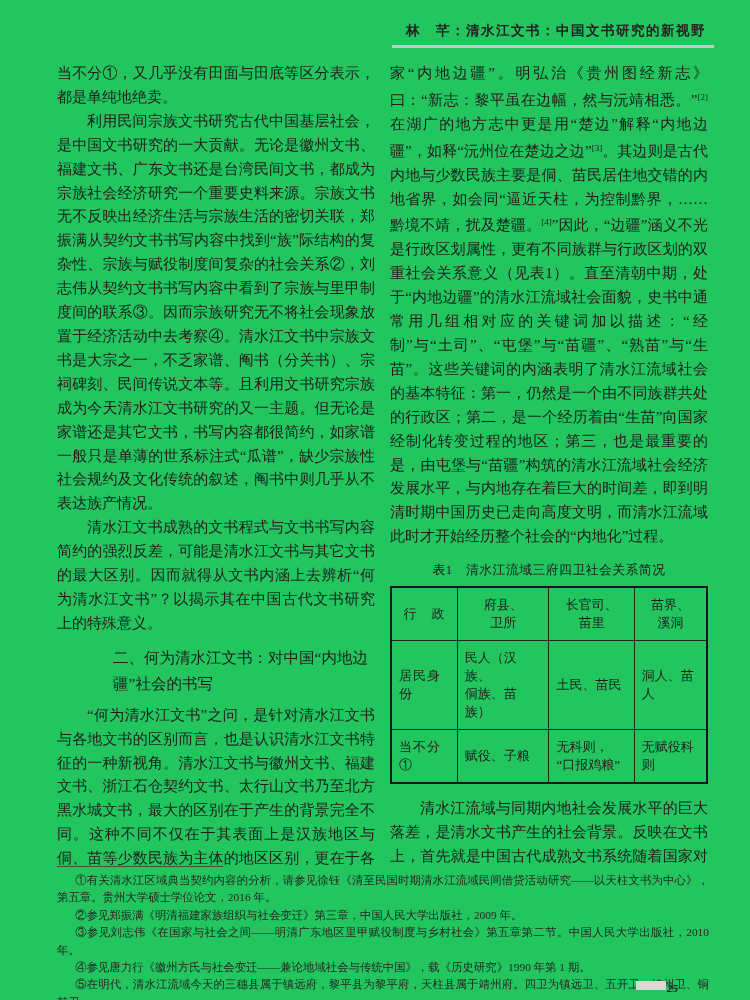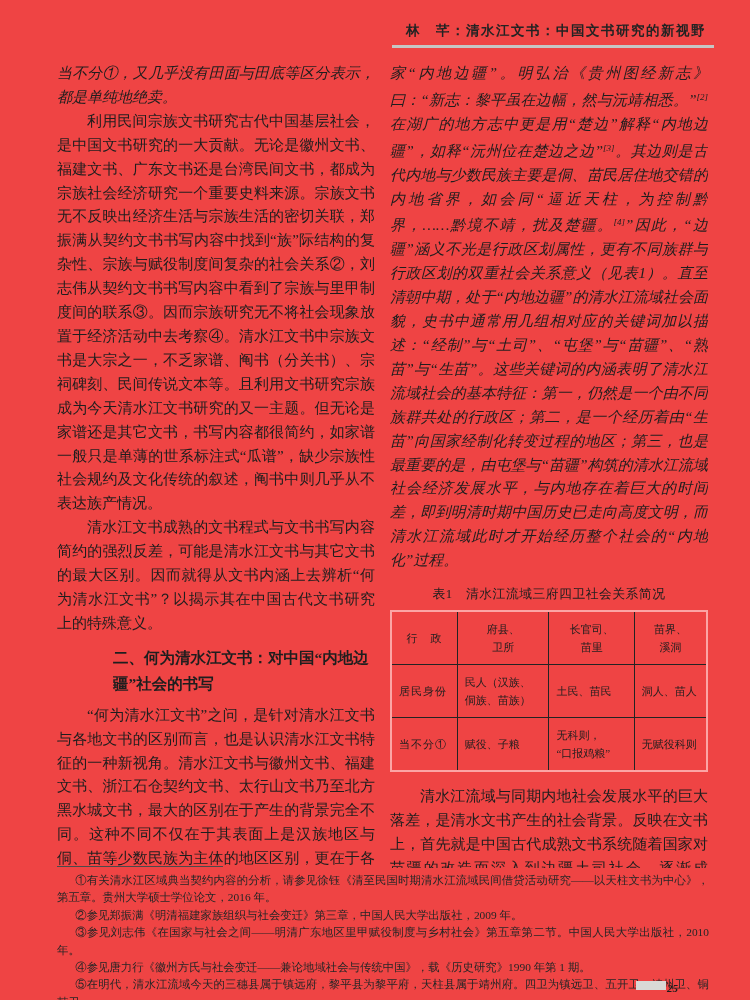--- a/index.html
+++ b/index.html
@@ -4,21 +4,21 @@
 <style>
   html,body { margin:0; padding:0; }
   body {
     background:#e8e8e6;
     font-family:"Liberation Serif","DejaVu Serif",serif;
   }
   .page {
     position:relative;
     width:750px; height:1000px;
     margin:0 auto;
-    background:#ef4444;
+    background:#22c55e;
     color:#1e1e1e;
     overflow:hidden;
   }
   .header-title {
     position:absolute; top:22px; right:44px;
     font-size:13.5px; letter-spacing:1.5px; color:#232323;
     font-weight:bold;
   }
   .header-rule {
     position:absolute; top:45px; left:392px; width:322px; height:3px;
@@ -27,35 +27,35 @@
   .columns {
     position:absolute; top:62px; left:57px; width:651px; height:806px;
     display:flex; gap:15px; overflow:hidden;
   }
   .col { width:318px; }
   .col p {
     margin:0; text-align:justify; text-indent:2em;
     font-size:15px; line-height:23.9px;
     font-weight:500;
   }
-  .col p.cont { text-indent:0;font-style:italic; }
+  .col p.cont { text-indent:0; }
   .section-heading {
-    font-weight:bold; font-size:15.5px; line-height:26px;
+    font-weight:normal; font-size:15.5px; line-height:26px;
     margin:9px 0 7px 0; padding-left:56px; padding-right:2px;
     text-align:left;
   }
   .sup { font-size:9px; vertical-align:5px; letter-spacing:0; }
   .tbl-caption {
     text-align:center; font-weight:normal; font-size:12.8px;
     margin:13px 0 7px 0; letter-spacing:0.5px;
   }
   table.data-table {
     width:100%; border-collapse:collapse;
-    border:2px solid #fca5a5;
-    font-size:11px;
+    border:2px solid #0f172a;
+    font-size:13px;
   }
   table.data-table td {
     border:1px solid #232323;
     padding:8px 7px;
     line-height:18px;
     white-space:pre-line;
     vertical-align:middle;
     font-weight:500;
   }
   table.data-table tr.hdr td { text-align:center; }

